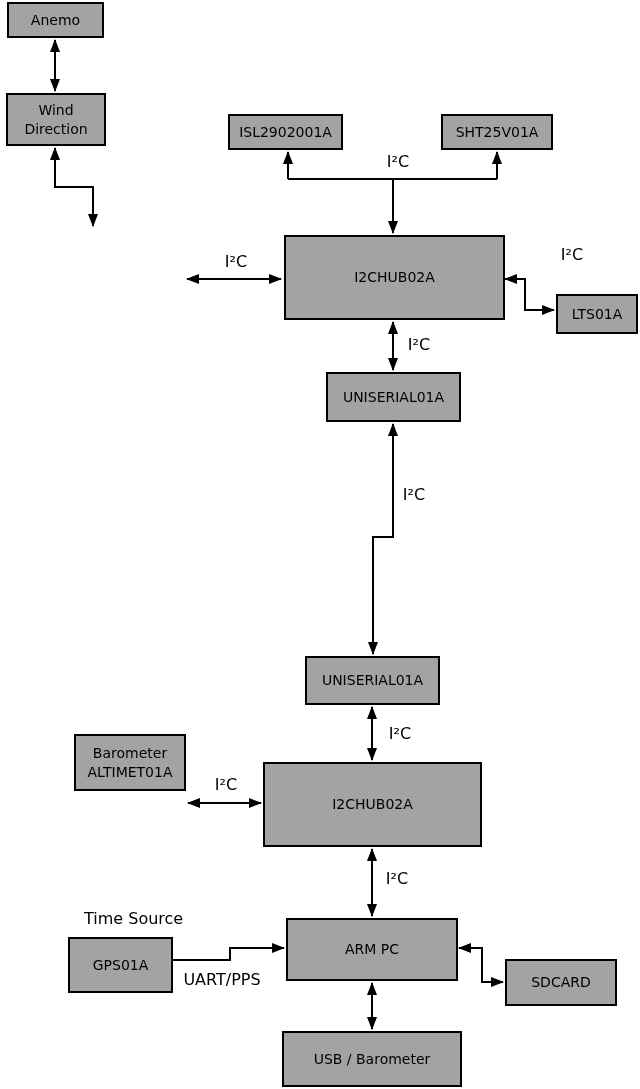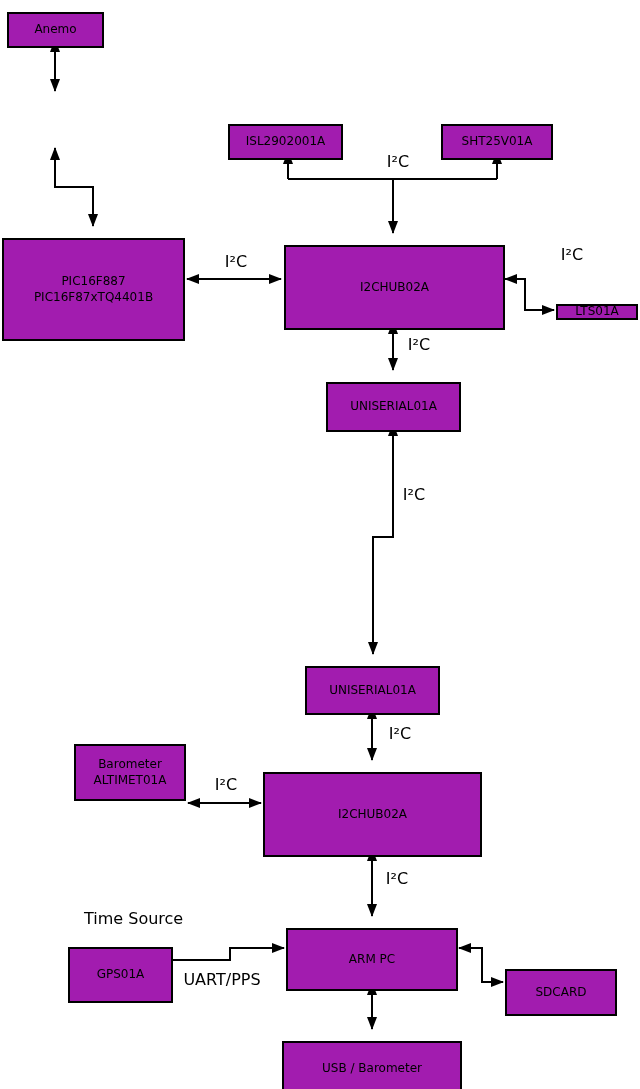--- a/index.html
+++ b/index.html
@@ -17,31 +17,30 @@
     color: #000;
   }
   .wires {
     position: absolute;
     left: 0;
     top: 0;
   }
   .node {
     position: absolute;
     box-sizing: border-box;
-    background: #a21caf;
+    background: #a3a3a3;
     border: 2px solid #000000;
     display: flex;
     flex-direction: column;
     align-items: center;
     justify-content: center;
     text-align: center;
-    font-size: 12px;
+    font-size: 14px;
     line-height: 1.3;
     color: #000000;
-    margin-top: 10px;
   }
   .node span { display: block; white-space: nowrap; }
   .lbl {
     position: absolute;
     font-size: 16px;
     white-space: nowrap;
     color: #000000;
     transform: translate(-50%, -50%);
   }
   .lbl-left { transform: translate(0, -50%); }
@@ -74,39 +73,39 @@
       <path d="M173,960 H230 V948 H284" marker-end="url(#arrow)"></path>
       <path d="M459,948 H482 V982 H503" marker-start="url(#arrow)" marker-end="url(#arrow)"></path>
       <path d="M372,983 V1029" marker-start="url(#arrow)" marker-end="url(#arrow)"></path>
     </g>
   </svg>
 
   <div class="node" style="left:7px; top:2px; width:97px; height:36px;">
     <span>Anemo</span>
   </div>
 
+  <div class="node" style="left:6px; top:93px; width:100px; height:53px;">
+    <span>Wind</span>
+    <span>Direction</span>
+  </div>
 
-  <div class="node" style="left:2px; top:228px; width:183px; height:103px;">
-    <span>PIC16F887</span>
-    <span>PIC16F87xTQ4401B</span>
-  </div>
 
   <div class="node" style="left:228px; top:114px; width:115px; height:36px;">
     <span>ISL2902001A</span>
   </div>
 
   <div class="node" style="left:441px; top:114px; width:112px; height:36px;">
     <span>SHT25V01A</span>
   </div>
 
   <div class="node" style="left:284px; top:235px; width:221px; height:85px;">
     <span>I2CHUB02A</span>
   </div>
 
-  <div class="node" style="left:556px; top:294px; width:82px; height:16px;">
+  <div class="node" style="left:556px; top:294px; width:82px; height:40px;">
     <span>LTS01A</span>
   </div>
 
   <div class="node" style="left:326px; top:372px; width:135px; height:50px;">
     <span>UNISERIAL01A</span>
   </div>
 
   <div class="node" style="left:305px; top:656px; width:135px; height:49px;">
     <span>UNISERIAL01A</span>
   </div>

